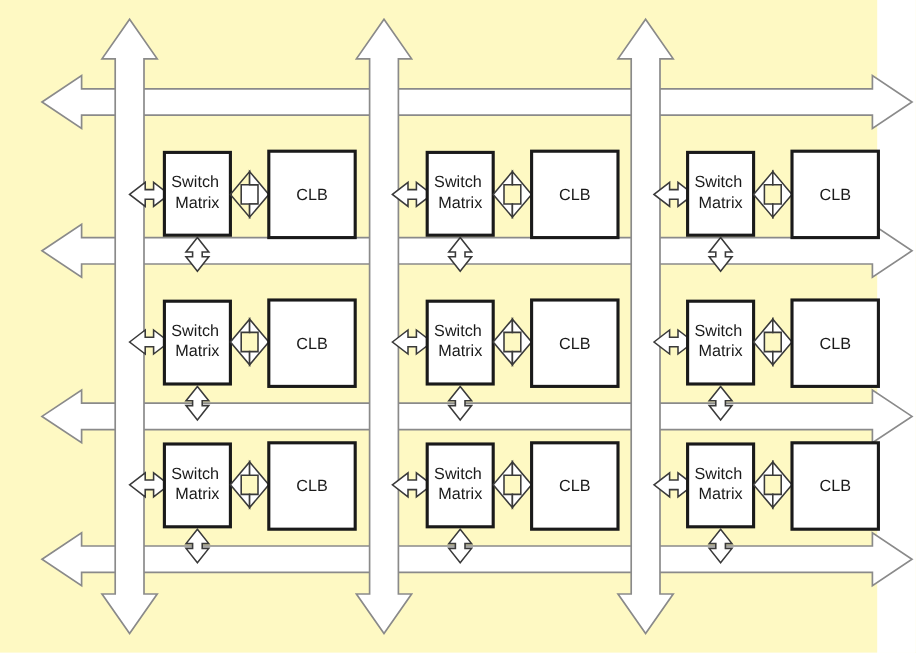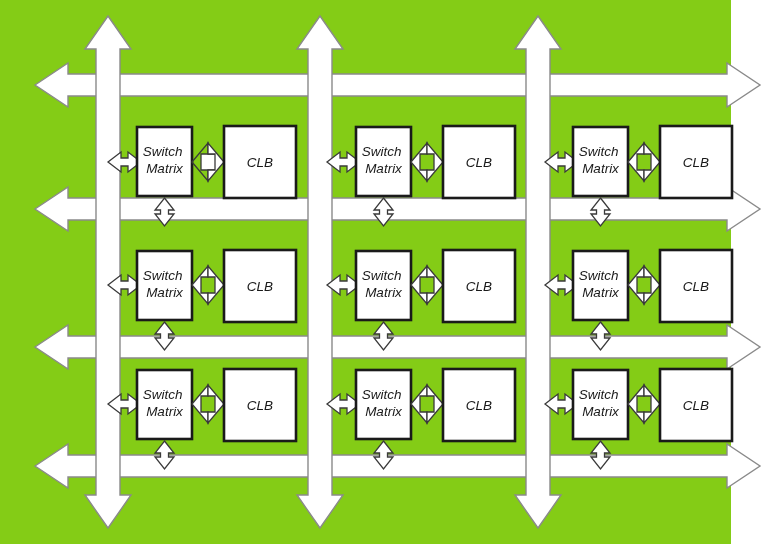--- a/index.html
+++ b/index.html
@@ -10,22 +10,21 @@
   body {
     width: 763px;
     height: 544px;
     font-family: "Liberation Sans", sans-serif;
     overflow: hidden;
   }
   #diagram-root {
     position: relative;
     width: 731px;
     height: 544px;
-    background: #84cc16;
-    font-style: italic;
+    background: #fef9c3;
   }
   svg.fpga-svg {
     display: block;
     width: 763px;
     height: 544px;
   }
   .bus-shape {
     fill: #ffffff;
     stroke: #8a8a8a;
     stroke-width: 1.4;

